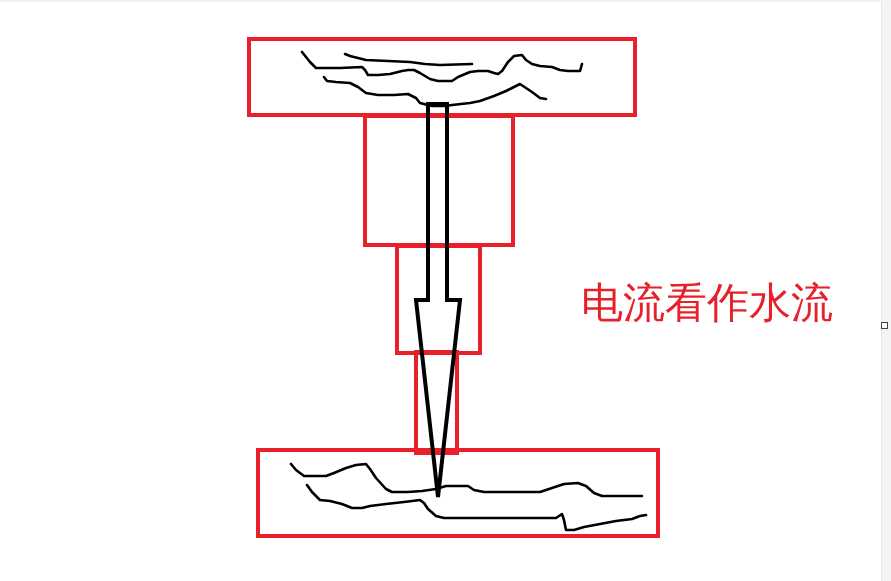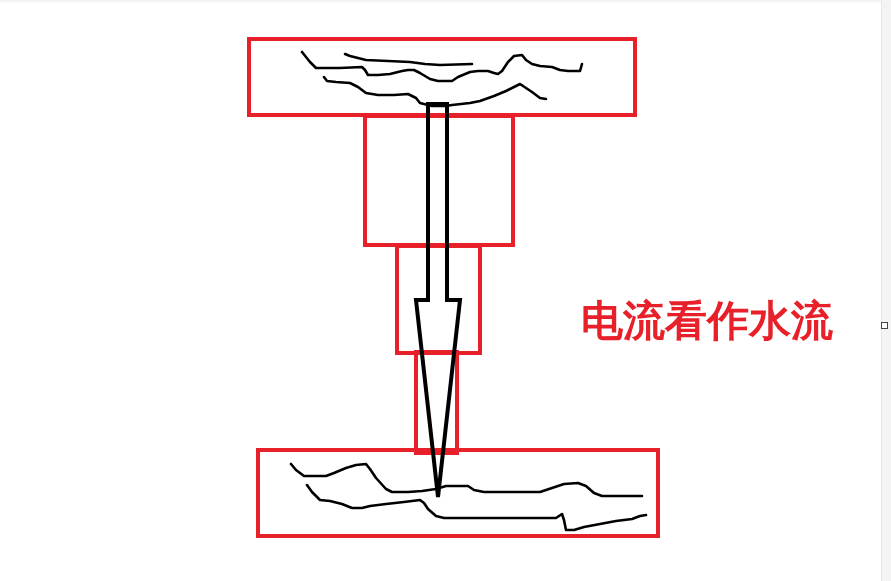--- a/index.html
+++ b/index.html
@@ -51,23 +51,23 @@
       cursor: ew-resize;
     }
     svg.drawing {
       position: absolute;
       left: 0;
       top: 0;
     }
     .caption {
       position: absolute;
       left: 581px;
-      top: 296px;
+      top: 278px;
       font-size: 42px;
-      font-weight: bold;
+      font-weight: normal;
       letter-spacing: 0px;
       white-space: nowrap;
       line-height: 50px;
     }
   </style>
 </head>
 <body>
 
 <div class="canvas-area">
   <div class="top-strip"></div>

